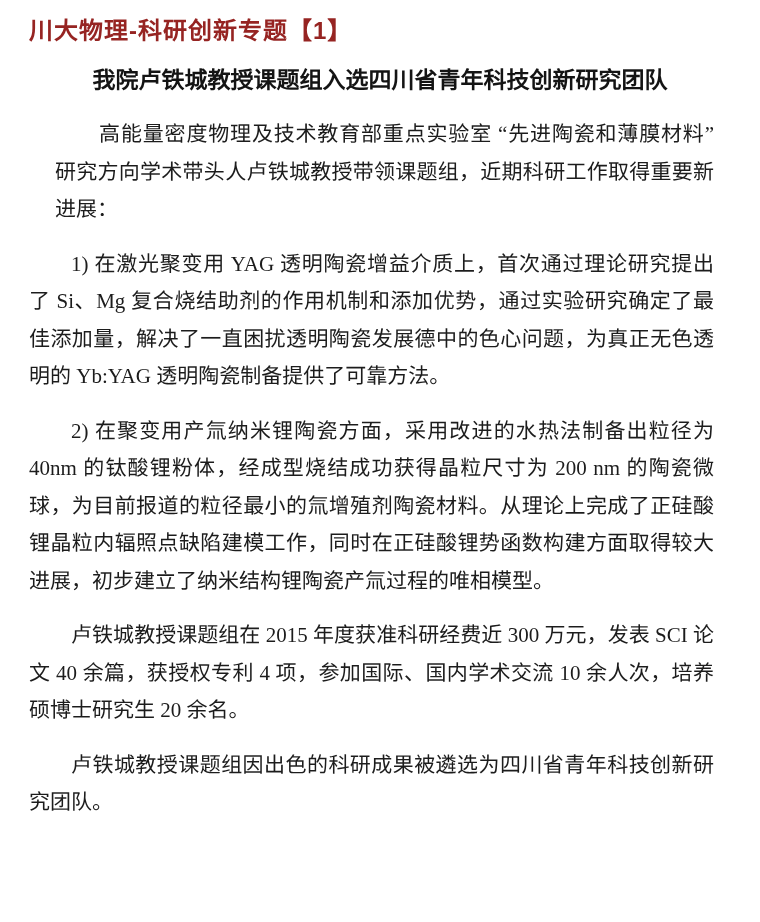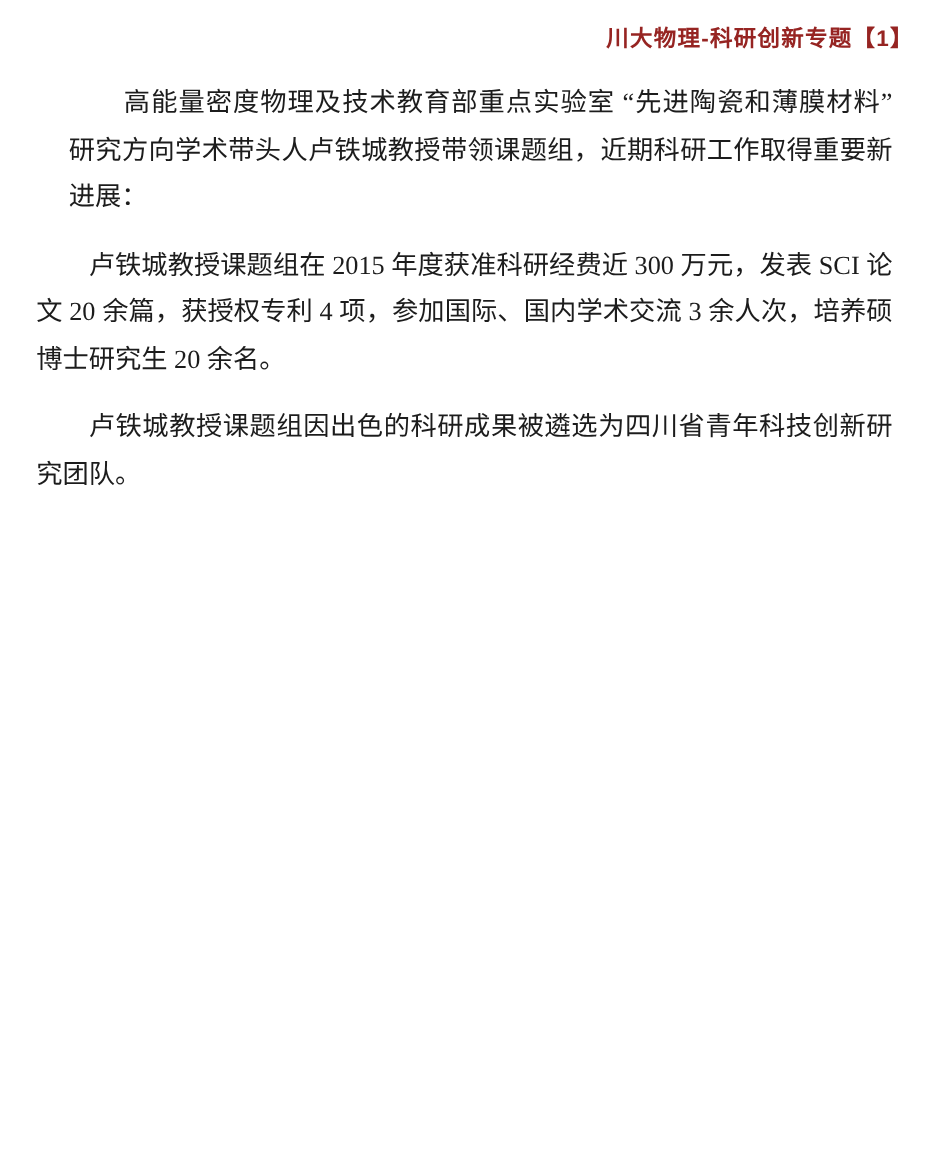--- a/index.html
+++ b/index.html
@@ -12,24 +12,24 @@
     height: 922px;
     box-sizing: border-box;
     padding: 14px 29px 0 29px;
     background: #ffffff;
     overflow: hidden;
     font-family: "Liberation Serif", "DejaVu Serif", serif;
     color: #1c1c1c;
   }
   .header-title {
     margin: 0 0 16px 0;
-    text-align: right;
+    text-align: left;
     font-family: "Liberation Sans", "DejaVu Sans", sans-serif;
     font-weight: bold;
-    font-size: 18px;
+    font-size: 24px;
     line-height: 34px;
     color: #962422; 
     letter-spacing: 1px;
   }
   .article-title {
     margin: 0 0 20px 0;
     text-align: center;
     font-family: "Liberation Sans", "DejaVu Sans", sans-serif;
     font-weight: bold;
     font-size: 23px;
@@ -50,23 +50,26 @@
     text-indent: 2.1em;
   }
 </style>
 </head>
 <body>
 
 <div class="page">
 
   <h1 class="header-title">川大物理-科研创新专题【1】</h1>
 
+  <h2 class="article-title">我院卢铁城教授课题组入选四川省青年科技创新研究团队</h2>
 
   <p class="body-paragraph lead">高能量密度物理及技术教育部重点实验室 “先进陶瓷和薄膜材料” 研究方向学术带头人卢铁城教授带领课题组，近期科研工作取得重要新进展：</p>
 
+  <p class="body-paragraph">1) 在激光聚变用 YAG 透明陶瓷增益介质上，首次通过理论研究提出了 Si、Mg 复合烧结助剂的作用机制和添加优势，通过实验研究确定了最佳添加量，解决了一直困扰透明陶瓷发展德中的色心问题，为真正无色透明的 Yb:YAG 透明陶瓷制备提供了可靠方法。</p>
+
+  <p class="body-paragraph">2) 在聚变用产氚纳米锂陶瓷方面，采用改进的水热法制备出粒径为 40nm 的钛酸锂粉体，经成型烧结成功获得晶粒尺寸为 200 nm 的陶瓷微球，为目前报道的粒径最小的氚增殖剂陶瓷材料。从理论上完成了正硅酸锂晶粒内辐照点缺陷建模工作，同时在正硅酸锂势函数构建方面取得较大进展，初步建立了纳米结构锂陶瓷产氚过程的唯相模型。</p>
 
 
-
-  <p class="body-paragraph">卢铁城教授课题组在 2015 年度获准科研经费近 300 万元，发表 SCI 论文 20 余篇，获授权专利 4 项，参加国际、国内学术交流 3 余人次，培养硕博士研究生 20 余名。</p>
+  <p class="body-paragraph">卢铁城教授课题组在 2015 年度获准科研经费近 300 万元，发表 SCI 论文 40 余篇，获授权专利 4 项，参加国际、国内学术交流 10 余人次，培养硕博士研究生 20 余名。</p>
 
   <p class="body-paragraph">卢铁城教授课题组因出色的科研成果被遴选为四川省青年科技创新研究团队。</p>
 
 </div>
 
 </body></html>

